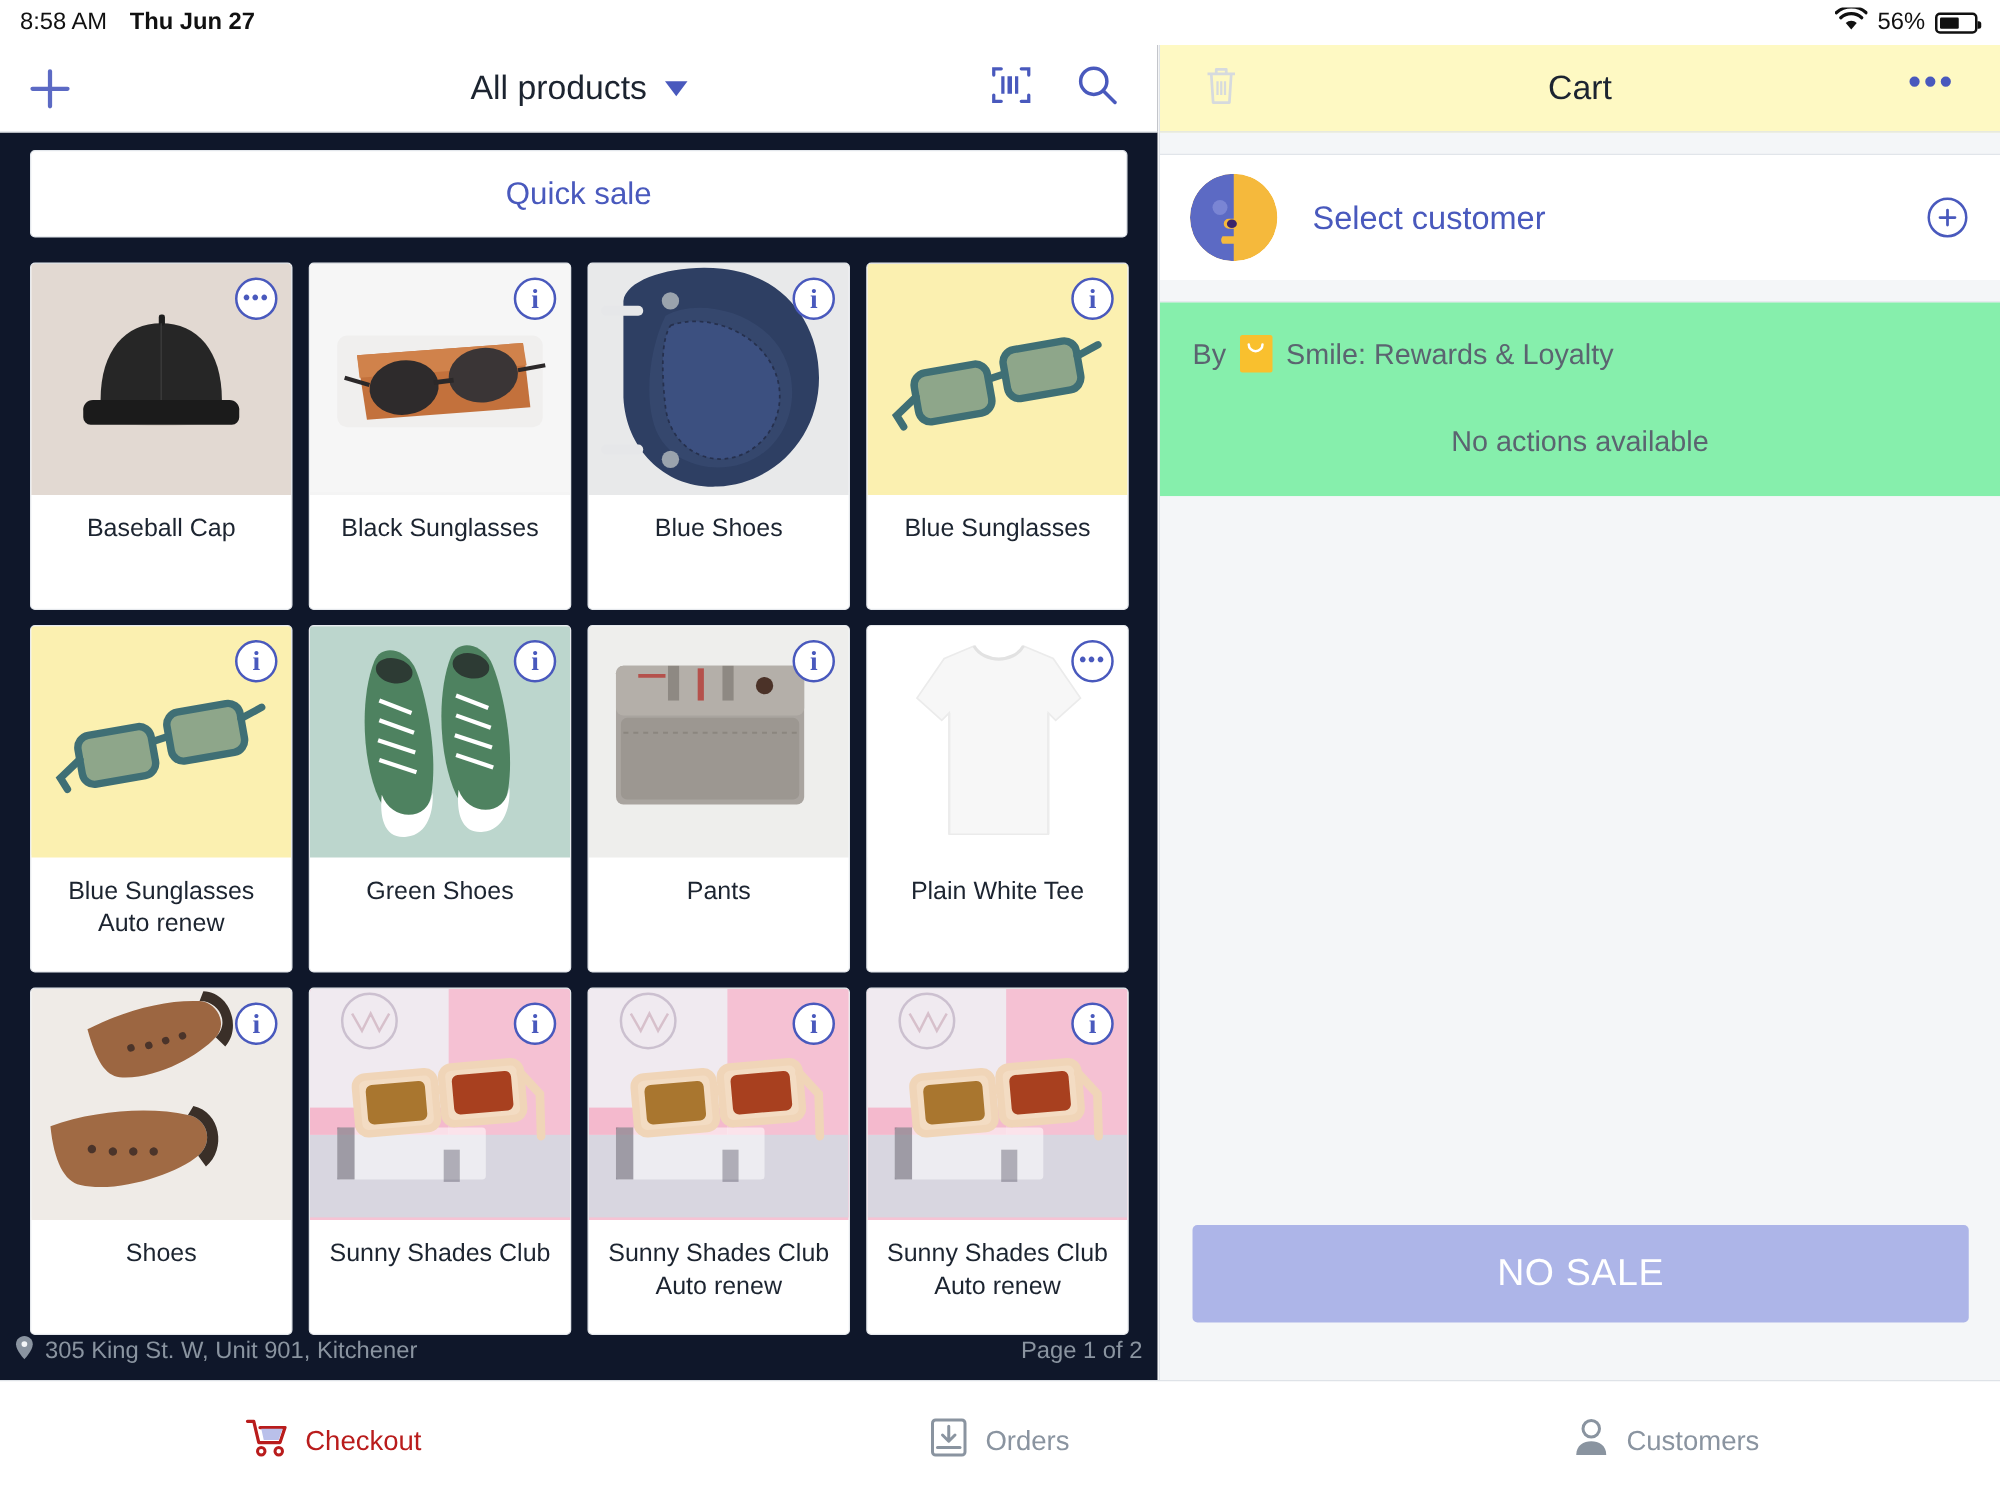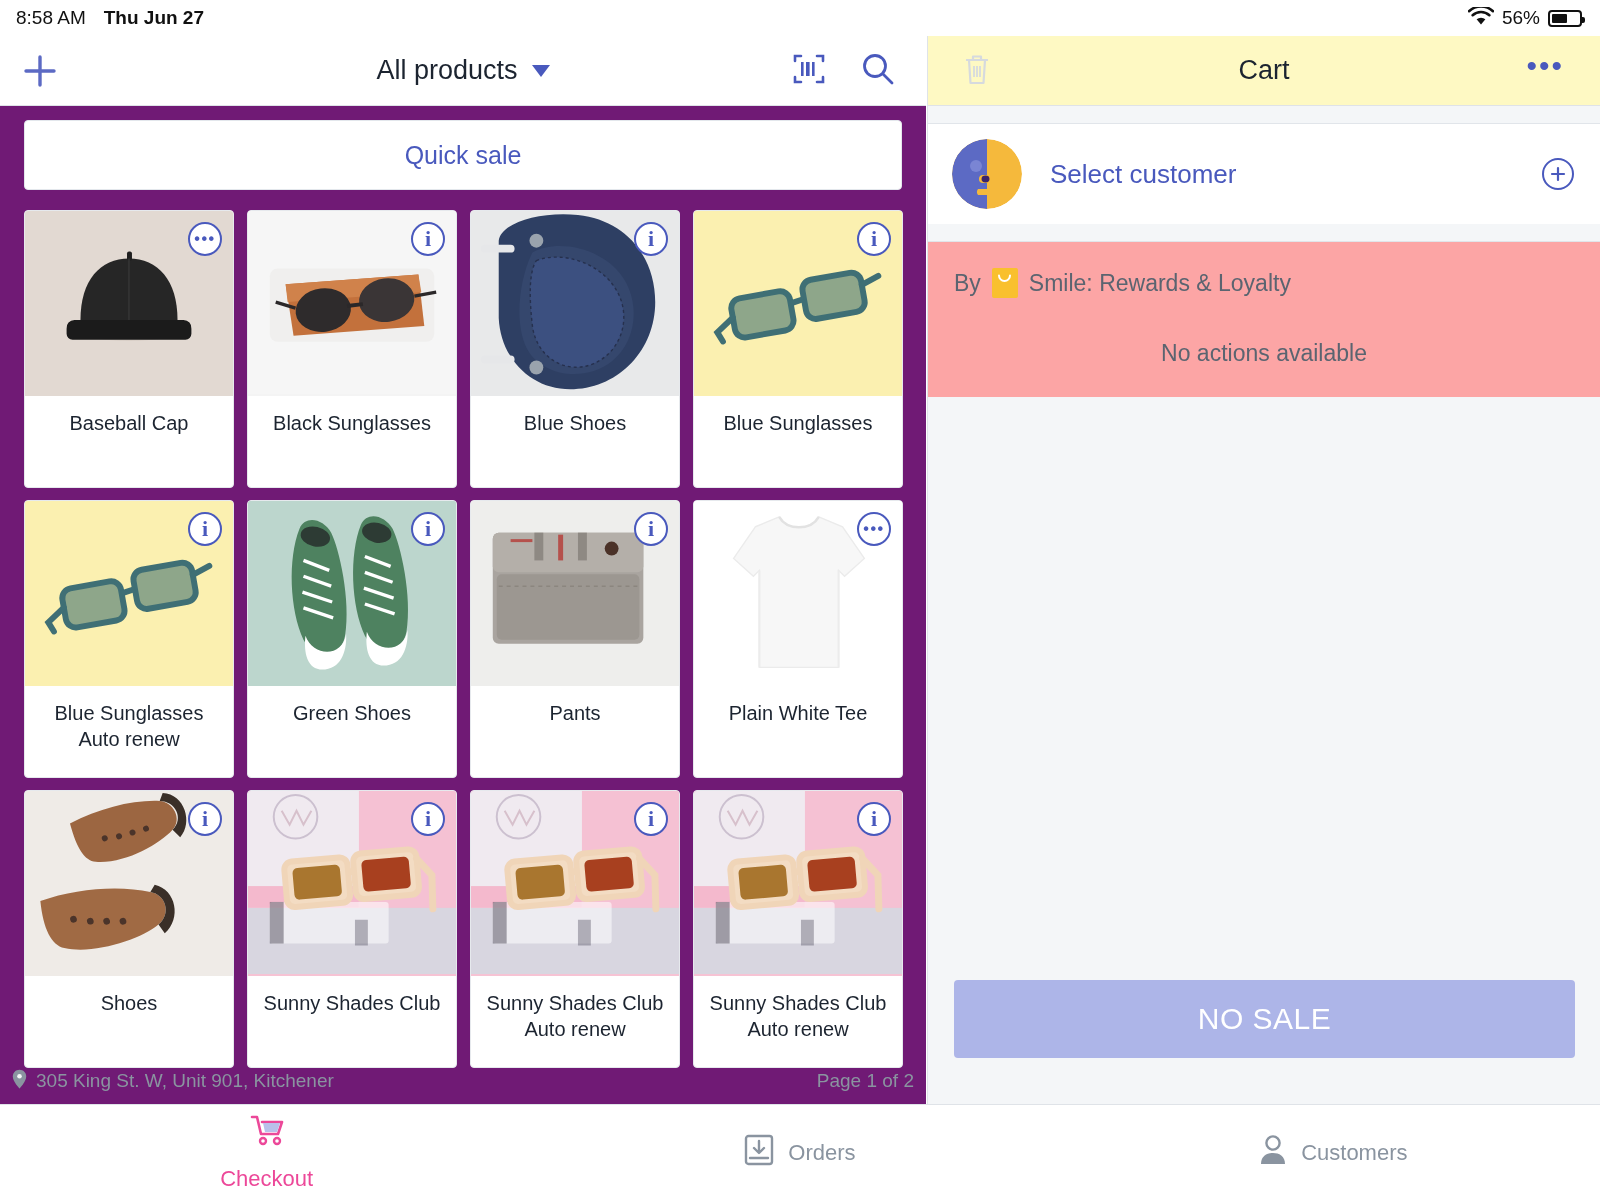--- a/index.html
+++ b/index.html
@@ -26,21 +26,21 @@
     width: 34px; height: 17px; border: 2px solid #111; border-radius: 4px;
     position: relative; display: flex; align-items: center; padding: 2px;
   }
   .batt-shell::after {
     content: ""; position: absolute; right: -5px; top: 5px;
     width: 3px; height: 6px; background: #111; border-radius: 0 2px 2px 0;
   }
   .batt-fill { height: 100%; width: 56%; background: #111; border-radius: 1px; }
 
   
-  .pane-left  { position: absolute; top: 36px; left: 0;   width: 926px; height: 1068px; background: #701a75; }
+  .pane-left  { position: absolute; top: 36px; left: 0;   width: 926px; height: 1068px; background: #0f172a; }
   .pane-right { position: absolute; top: 36px; left: 927px; width: 673px; height: 1068px; background: #f4f6f8;
                 border-left: 1px solid #dfe3e8; }
 
   
   .lhead {
     height: 70px; background: #fff; border-bottom: 1px solid #dfe3e8;
     display: flex; align-items: center; position: relative;
   }
   .plus-btn {
     width: 56px; height: 56px; margin-left: 12px;
@@ -121,21 +121,21 @@
     height: 100px; background: #fff; display: flex; align-items: center; padding: 0 26px 0 24px;
     cursor: pointer;
   }
   .avatar { width: 70px; height: 70px; border-radius: 50%; overflow: hidden; flex: 0 0 auto; }
   .cust-name { margin-left: 28px; font-size: 26px; color: #4959bd; }
   .plus-circle {
     margin-left: auto; width: 32px; height: 32px; border-radius: 50%;
     border: 2px solid #4959bd; color: #4959bd;
     display: flex; align-items: center; justify-content: center; cursor: pointer;
   }
-  .smile-block { background: #fca5a5; padding: 26px 0 0 0; }
+  .smile-block { background: #86efac; padding: 26px 0 0 0; }
   .by-row { display: flex; align-items: center; gap: 11px; padding-left: 26px; font-size: 23px; color: #5b6470; }
   .smile-logo {
     width: 26px; height: 30px; background: #f9c02e; border-radius: 2px;
     display: flex; align-items: flex-start; justify-content: center; padding-top: 6px;
   }
   .no-actions { text-align: center; font-size: 23px; color: #5b6470; padding: 42px 0 30px 0; }
   .cart-body { background: #f4f6f8; flex: 1; }
   .nosale-wrap { position: absolute; bottom: 12px; left: 0; width: 673px; padding: 0 26px 34px 26px; }
   .nosale {
     height: 78px; background: #adb5e8; border-radius: 4px;
@@ -146,21 +146,21 @@
   
   .bottomnav {
     position: absolute; bottom: 0; left: 0; width: 1600px; height: 96px;
     background: #fff; border-top: 1px solid #dfe3e8;
     display: flex; align-items: center;
   }
   .navitem {
     flex: 1; display: flex; align-items: center; justify-content: center; gap: 14px;
     cursor: pointer; color: #8a94a0; font-size: 22px;
   }
-  .navitem.active { color: #ec4899; flex-direction: column; }
+  .navitem.active { color: #b91c1c; }
 
   
   .art { position: absolute; inset: 0; }
 </style>
 </head>
 <body>
 
 <div id="app">
 
   <div class="statusbar">

